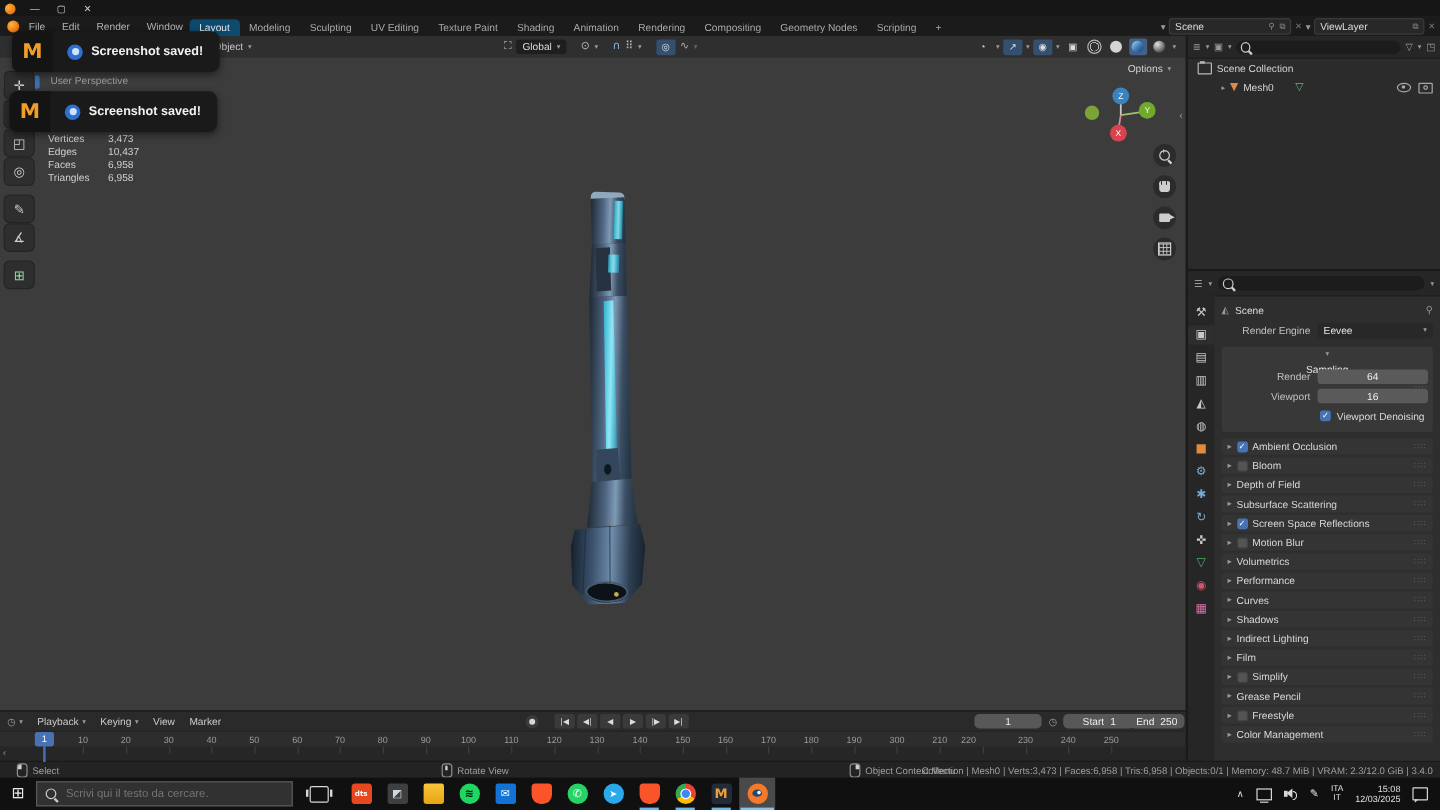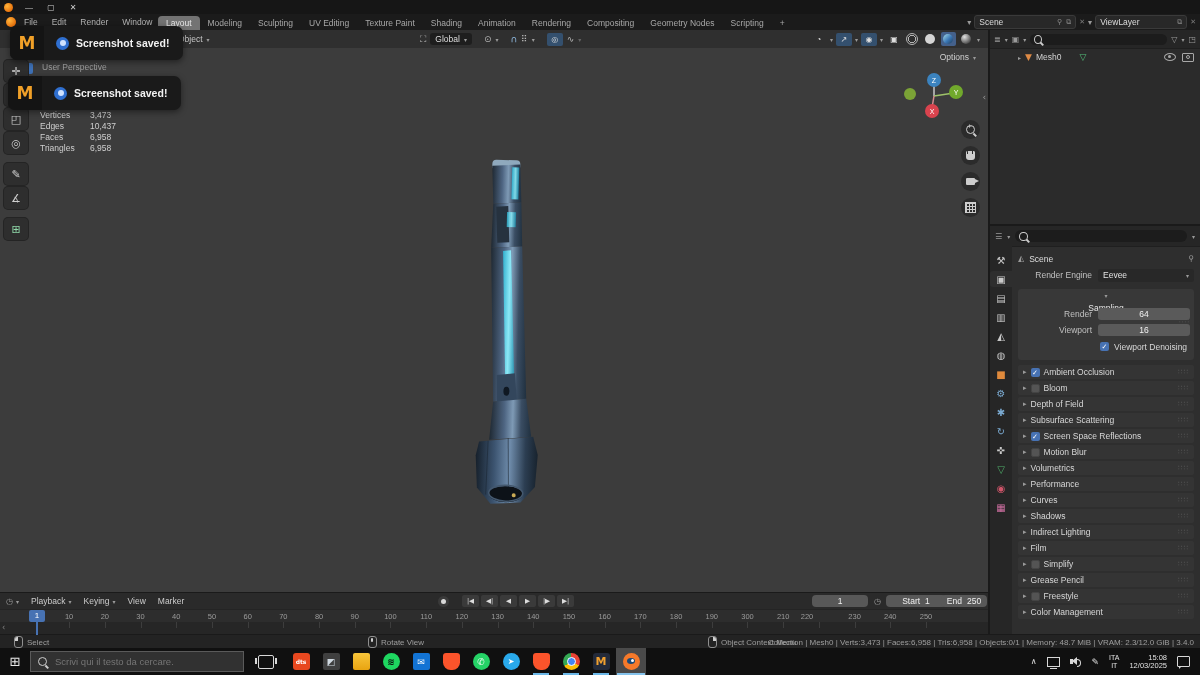--- a/index.html
+++ b/index.html
@@ -16,21 +16,21 @@
   .wctl{width:22px;text-align:center;font-size:8px;color:#cfcfcf;cursor:default;}
   
   #topbar{position:absolute;left:0;top:14px;width:1200px;height:16px;background:#1b1b1b;}
   #menubar{position:absolute;left:24px;top:0;height:16px;display:flex;align-items:center;gap:14px;
     font-size:8.5px;color:#b5b5b5;}
   .appmenu-icon{position:absolute;left:6px;top:3px;width:10px;height:10px;border-radius:50%;
     background:radial-gradient(circle at 35% 35%,#ffb43c,#e8720c 70%);}
   #wtabs{position:absolute;left:158px;top:0;height:16px;display:flex;align-items:flex-end;
     font-size:8.5px;color:#a8a8a8;}
   .wtab{padding:2px 8px 2px 8px;border-radius:4px 4px 0 0;white-space:nowrap;}
-  .wtab.active{background:#737373;color:#e8e8e8;}
+  .wtab.active{background:#0c4a6e;color:#e8e8e8;}
   #scenesel{position:absolute;right:4px;top:1px;height:14px;display:flex;align-items:center;gap:3px;font-size:8.5px;}
   .selfield{background:#282828;border:1px solid #3a3a3a;border-radius:3px;height:12px;
     display:flex;align-items:center;padding:0 4px;gap:4px;color:#ddd;}
   .selfield .subic{color:#8a8a8a;font-size:7px;}
   .mini-ic{color:#9a9a9a;font-size:8px;}
   
   #vheader{position:absolute;left:0;top:30px;width:988px;height:18px;background:#2f2f2f;
     border-bottom:1px solid #252525;font-size:8.5px;}
   #vheader .hitem{position:absolute;top:0;height:18px;display:flex;align-items:center;gap:4px;}
   .pill{background:#1e1e1e;border-radius:3px;padding:1px 5px;display:flex;gap:4px;align-items:center;color:#ddd;}
@@ -438,20 +438,24 @@
       <span class="mini-ic glyph">▣</span>
       <span class="caret glyph">▾</span>
       <span class="osearch">
         <span class="mag"></span>
         <input style="">
       </span>
       <span class="mini-ic glyph">▽</span>
       <span class="caret glyph">▾</span>
       <span class="mini-ic glyph">◳</span>
     </div>
+    <div class="orow" style="padding-left:8px">
+      <span class="colbox"></span>
+      <span>Scene Collection</span>
+    </div>
     <div class="orow" style="padding-left:28px">
       <span class="caret glyph">▸</span>
       <span class="meshic glyph">▼</span>
       <span>Mesh0</span>
       <span class="dataic glyph" style="margin-left:14px">▽</span>
       <span class="oright">
         <span class="eye"></span>
         <span class="camic"></span>
       </span>
     </div>

